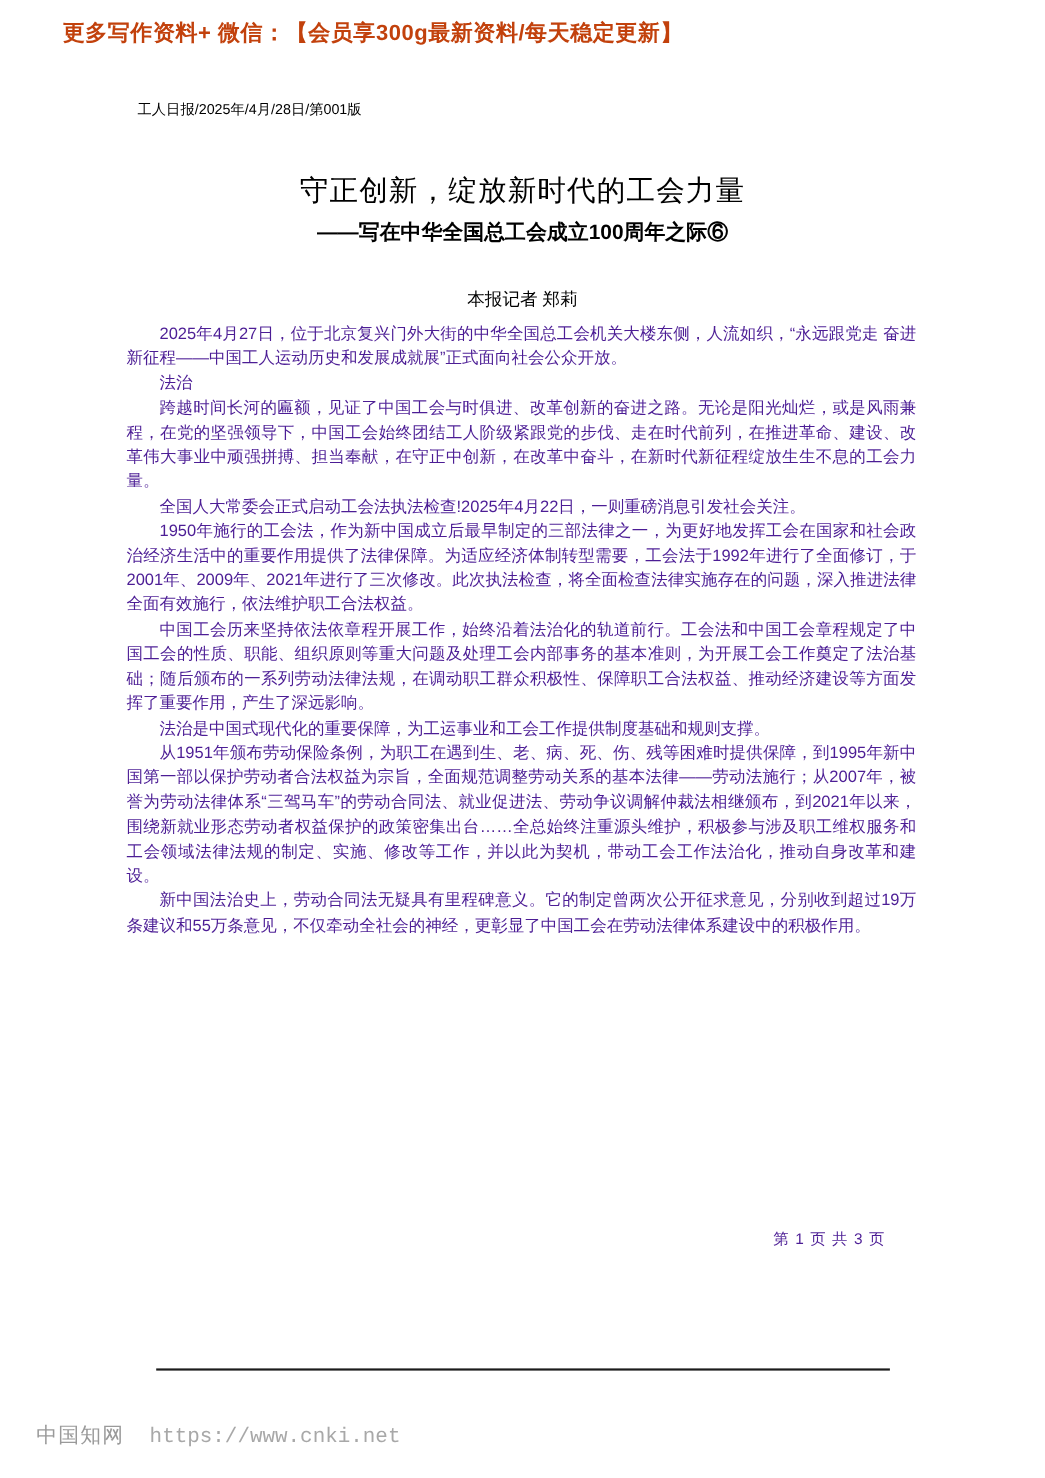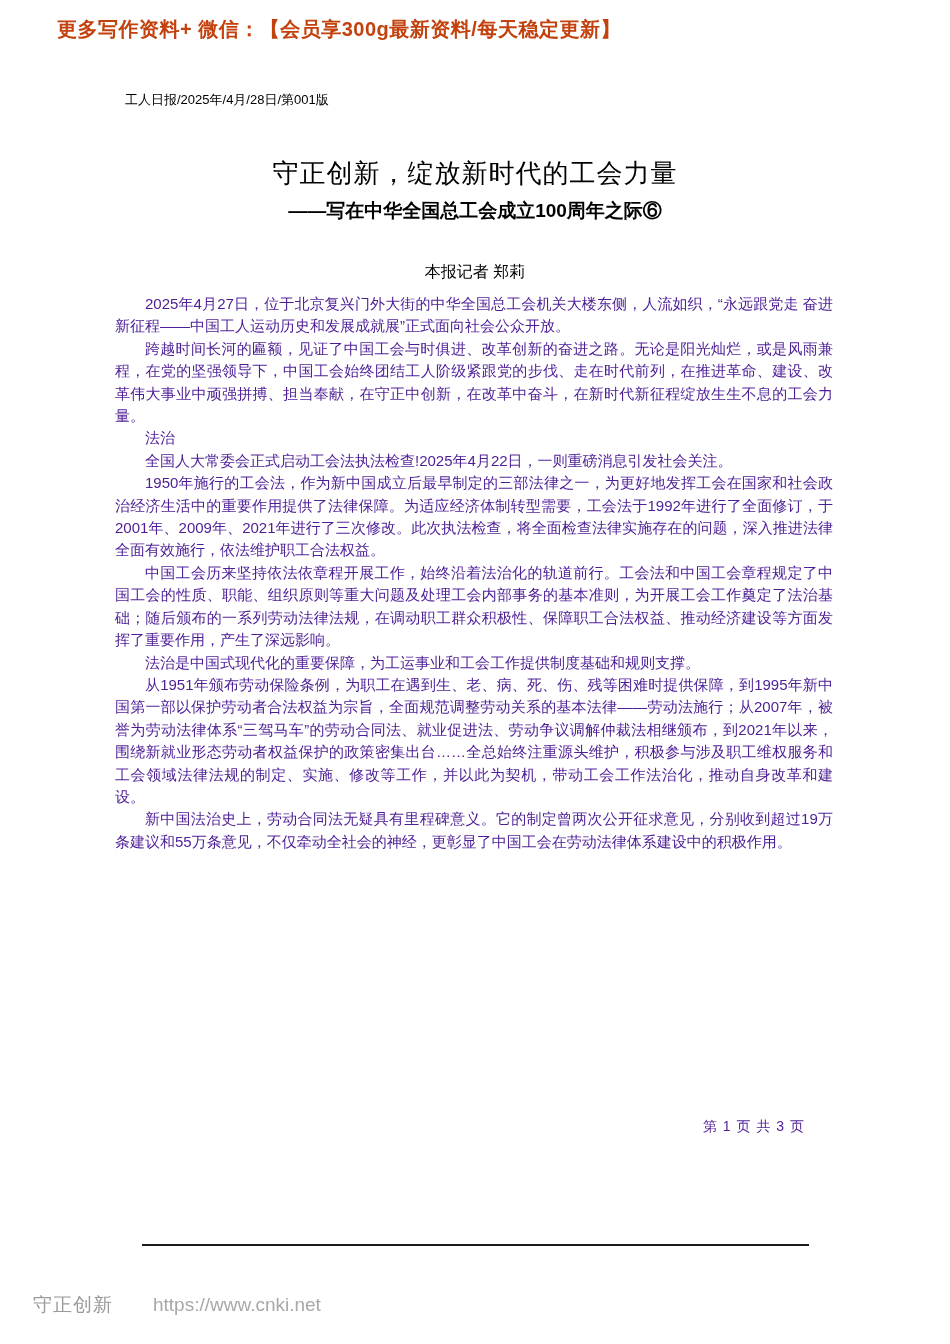--- a/index.html
+++ b/index.html
@@ -102,51 +102,52 @@
     top: 1292px;
     font-size: 19px;
     white-space: nowrap;
   }
   .cnki-brand {
     color: #9a9a9a;
     letter-spacing: 1px;
   }
   .cnki-url {
     color: #a8a8a8;
-    margin-left: 40px;
+    margin-left: 23px;
+    font-family: Liberation Mono, monospace;
   }
 </style>
 </head>
 <body>
 
 <div class="page">
 
   <div class="promo-banner">更多写作资料+ 微信：【会员享300g最新资料/每天稳定更新】</div>
 
   <div class="source-line">工人日报/2025年/4月/28日/第001版</div>
 
   <h1 class="article-title">守正创新，绽放新时代的工会力量</h1>
 
   <div class="article-subtitle">——写在中华全国总工会成立100周年之际⑥</div>
 
   <div class="article-byline">本报记者  郑莉</div>
 
   <div class="article-body">
       <p class="para">2025年4月27日，位于北京复兴门外大街的中华全国总工会机关大楼东侧，人流如织，“永远跟党走 奋进新征程——中国工人运动历史和发展成就展”正式面向社会公众开放。</p>
+      <p class="para">法治</p>
       <p class="para">跨越时间长河的匾额，见证了中国工会与时俱进、改革创新的奋进之路。无论是阳光灿烂，或是风雨兼程，在党的坚强领导下，中国工会始终团结工人阶级紧跟党的步伐、走在时代前列，在推进革命、建设、改革伟大事业中顽强拼搏、担当奉献，在守正中创新，在改革中奋斗，在新时代新征程绽放生生不息的工会力量。</p>
-      <p class="para">法治</p>
       <p class="para">全国人大常委会正式启动工会法执法检查!2025年4月22日，一则重磅消息引发社会关注。</p>
       <p class="para">1950年施行的工会法，作为新中国成立后最早制定的三部法律之一，为更好地发挥工会在国家和社会政治经济生活中的重要作用提供了法律保障。为适应经济体制转型需要，工会法于1992年进行了全面修订，于2001年、2009年、2021年进行了三次修改。此次执法检查，将全面检查法律实施存在的问题，深入推进法律全面有效施行，依法维护职工合法权益。</p>
       <p class="para">中国工会历来坚持依法依章程开展工作，始终沿着法治化的轨道前行。工会法和中国工会章程规定了中国工会的性质、职能、组织原则等重大问题及处理工会内部事务的基本准则，为开展工会工作奠定了法治基础；随后颁布的一系列劳动法律法规，在调动职工群众积极性、保障职工合法权益、推动经济建设等方面发挥了重要作用，产生了深远影响。</p>
       <p class="para">法治是中国式现代化的重要保障，为工运事业和工会工作提供制度基础和规则支撑。</p>
       <p class="para">从1951年颁布劳动保险条例，为职工在遇到生、老、病、死、伤、残等困难时提供保障，到1995年新中国第一部以保护劳动者合法权益为宗旨，全面规范调整劳动关系的基本法律——劳动法施行；从2007年，被誉为劳动法律体系“三驾马车”的劳动合同法、就业促进法、劳动争议调解仲裁法相继颁布，到2021年以来，围绕新就业形态劳动者权益保护的政策密集出台……全总始终注重源头维护，积极参与涉及职工维权服务和工会领域法律法规的制定、实施、修改等工作，并以此为契机，带动工会工作法治化，推动自身改革和建设。</p>
       <p class="para">新中国法治史上，劳动合同法无疑具有里程碑意义。它的制定曾两次公开征求意见，分别收到超过19万条建议和55万条意见，不仅牵动全社会的神经，更彰显了中国工会在劳动法律体系建设中的积极作用。</p>
     </div>
 
   <div class="page-number">第 1 页 共 3 页</div>
 
   <div class="divider-line"></div>
 
   <div class="cnki-footer">
-    <span class="cnki-brand">守正创新</span><span class="cnki-url">https://www.cnki.net</span>
+    <span class="cnki-brand">中国知网</span><span class="cnki-url">https://www.cnki.net</span>
   </div>
 
 </div>
 
 </body></html>

